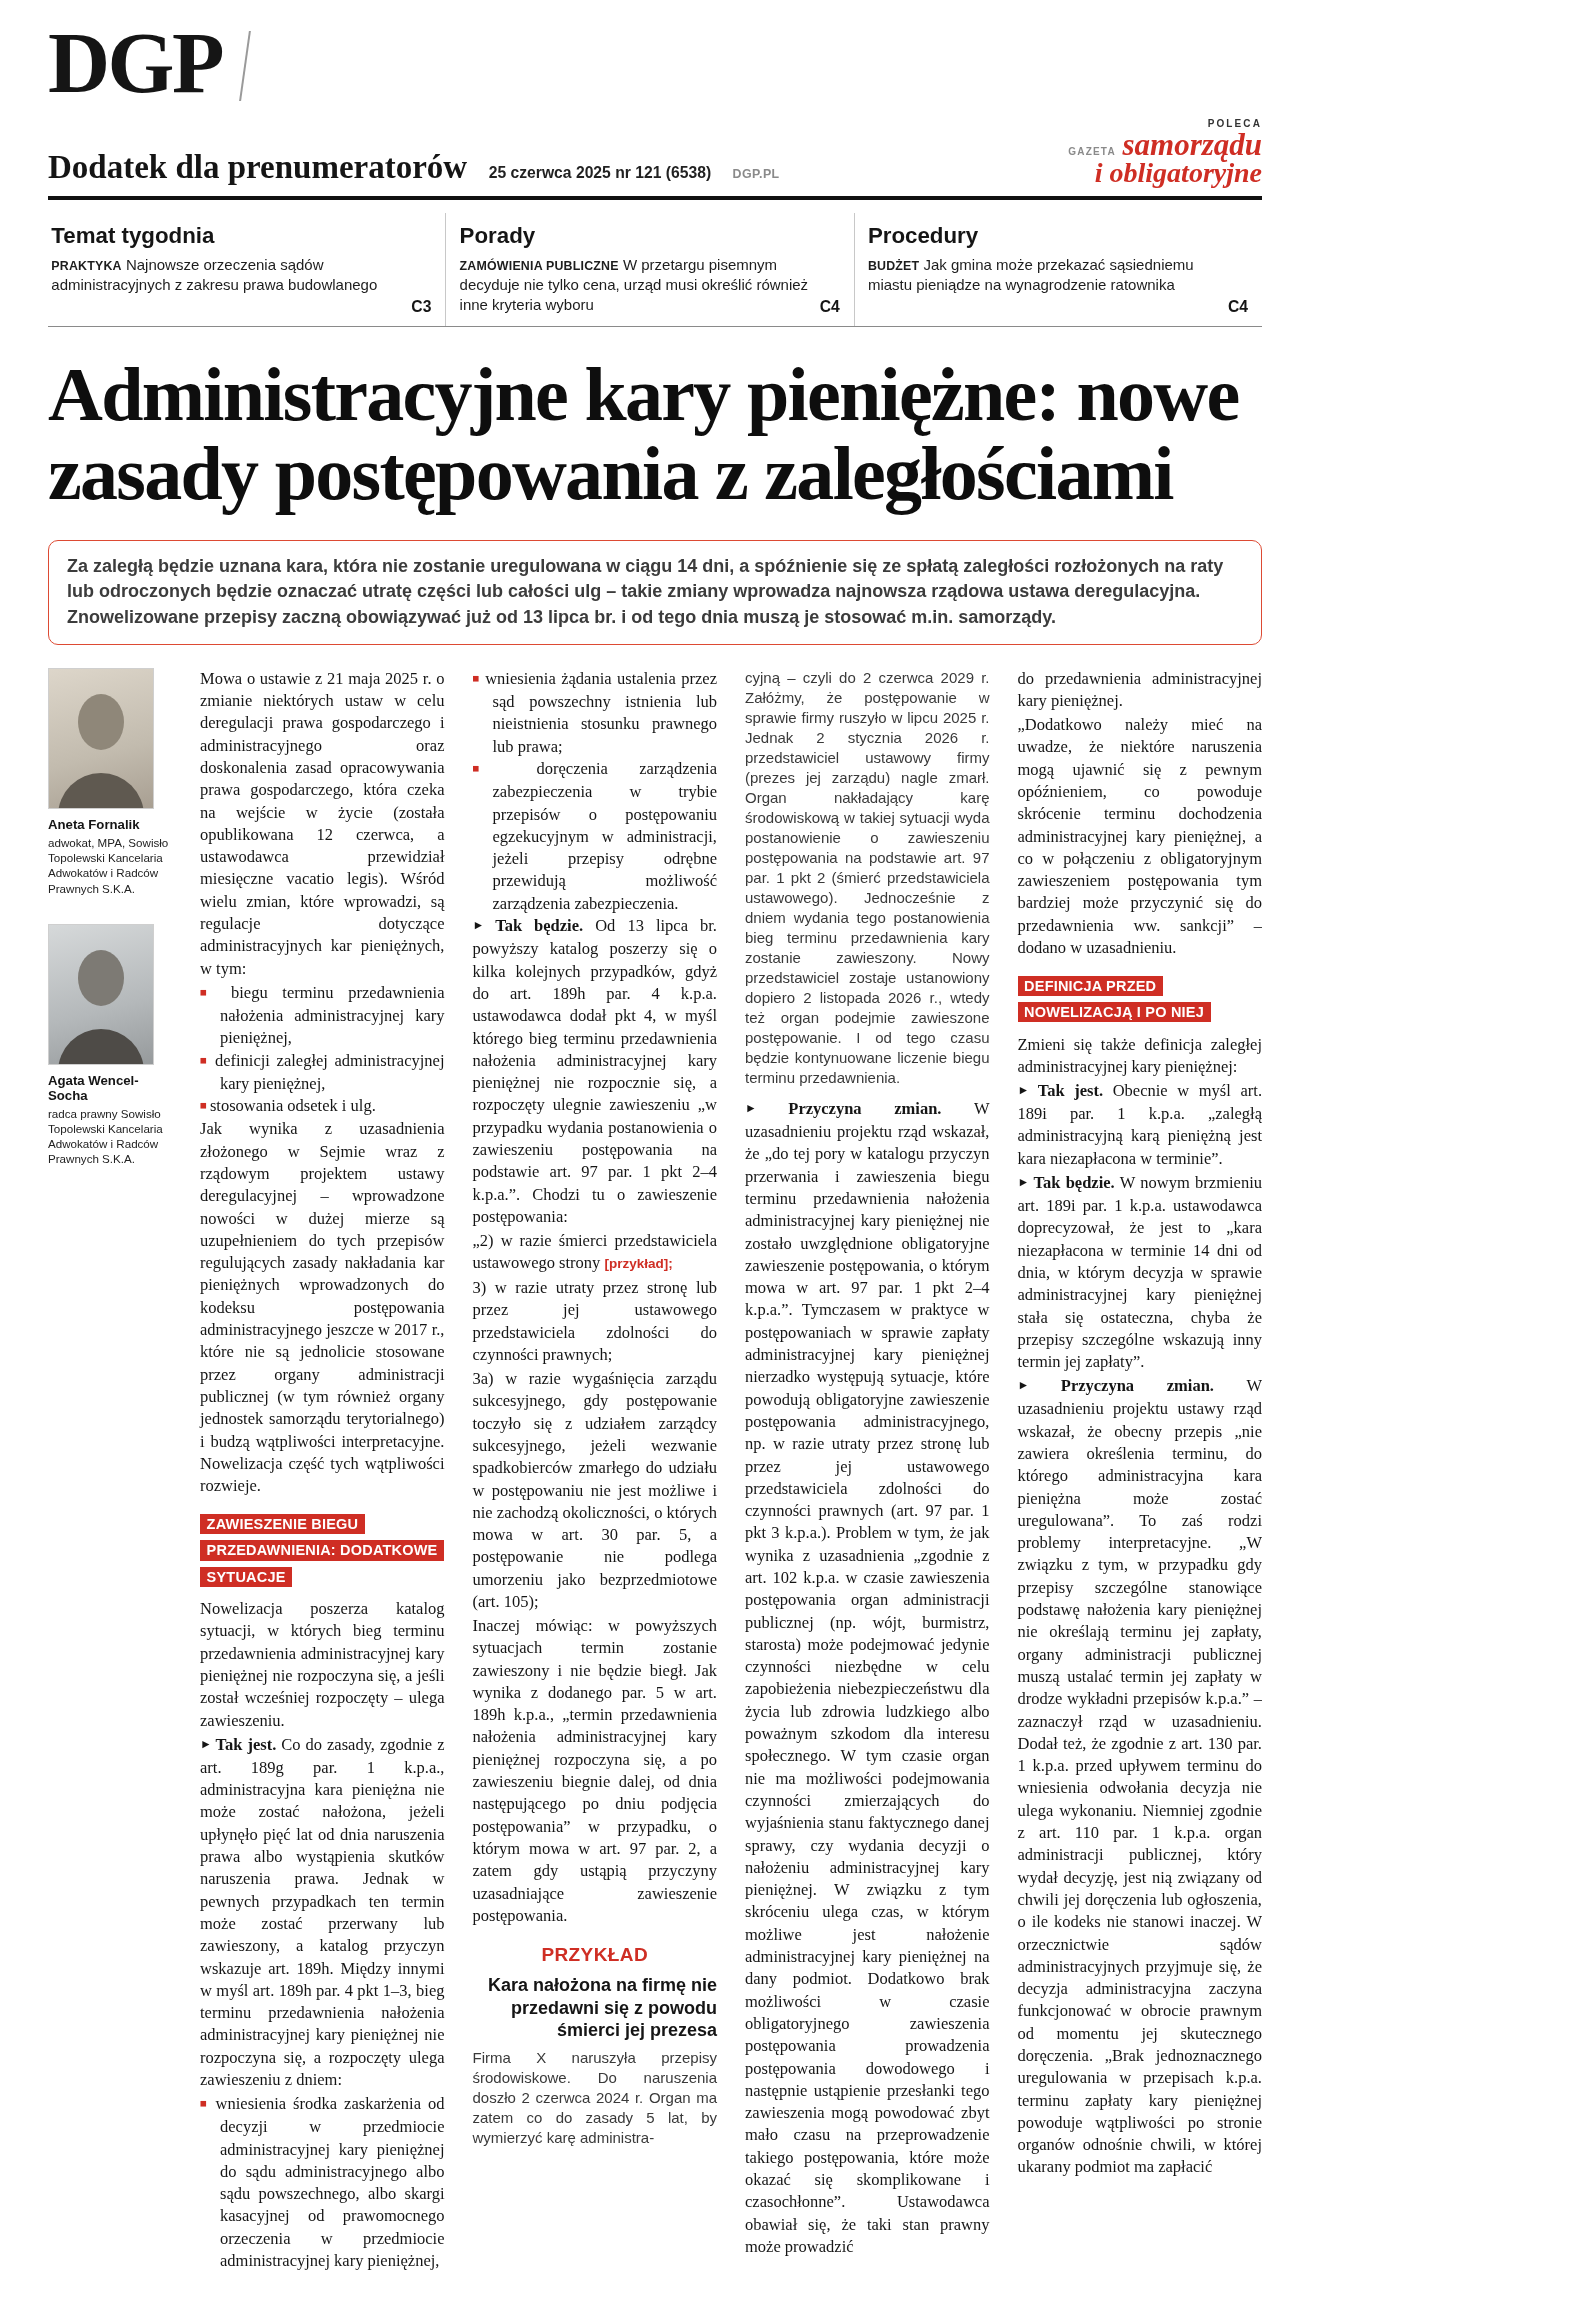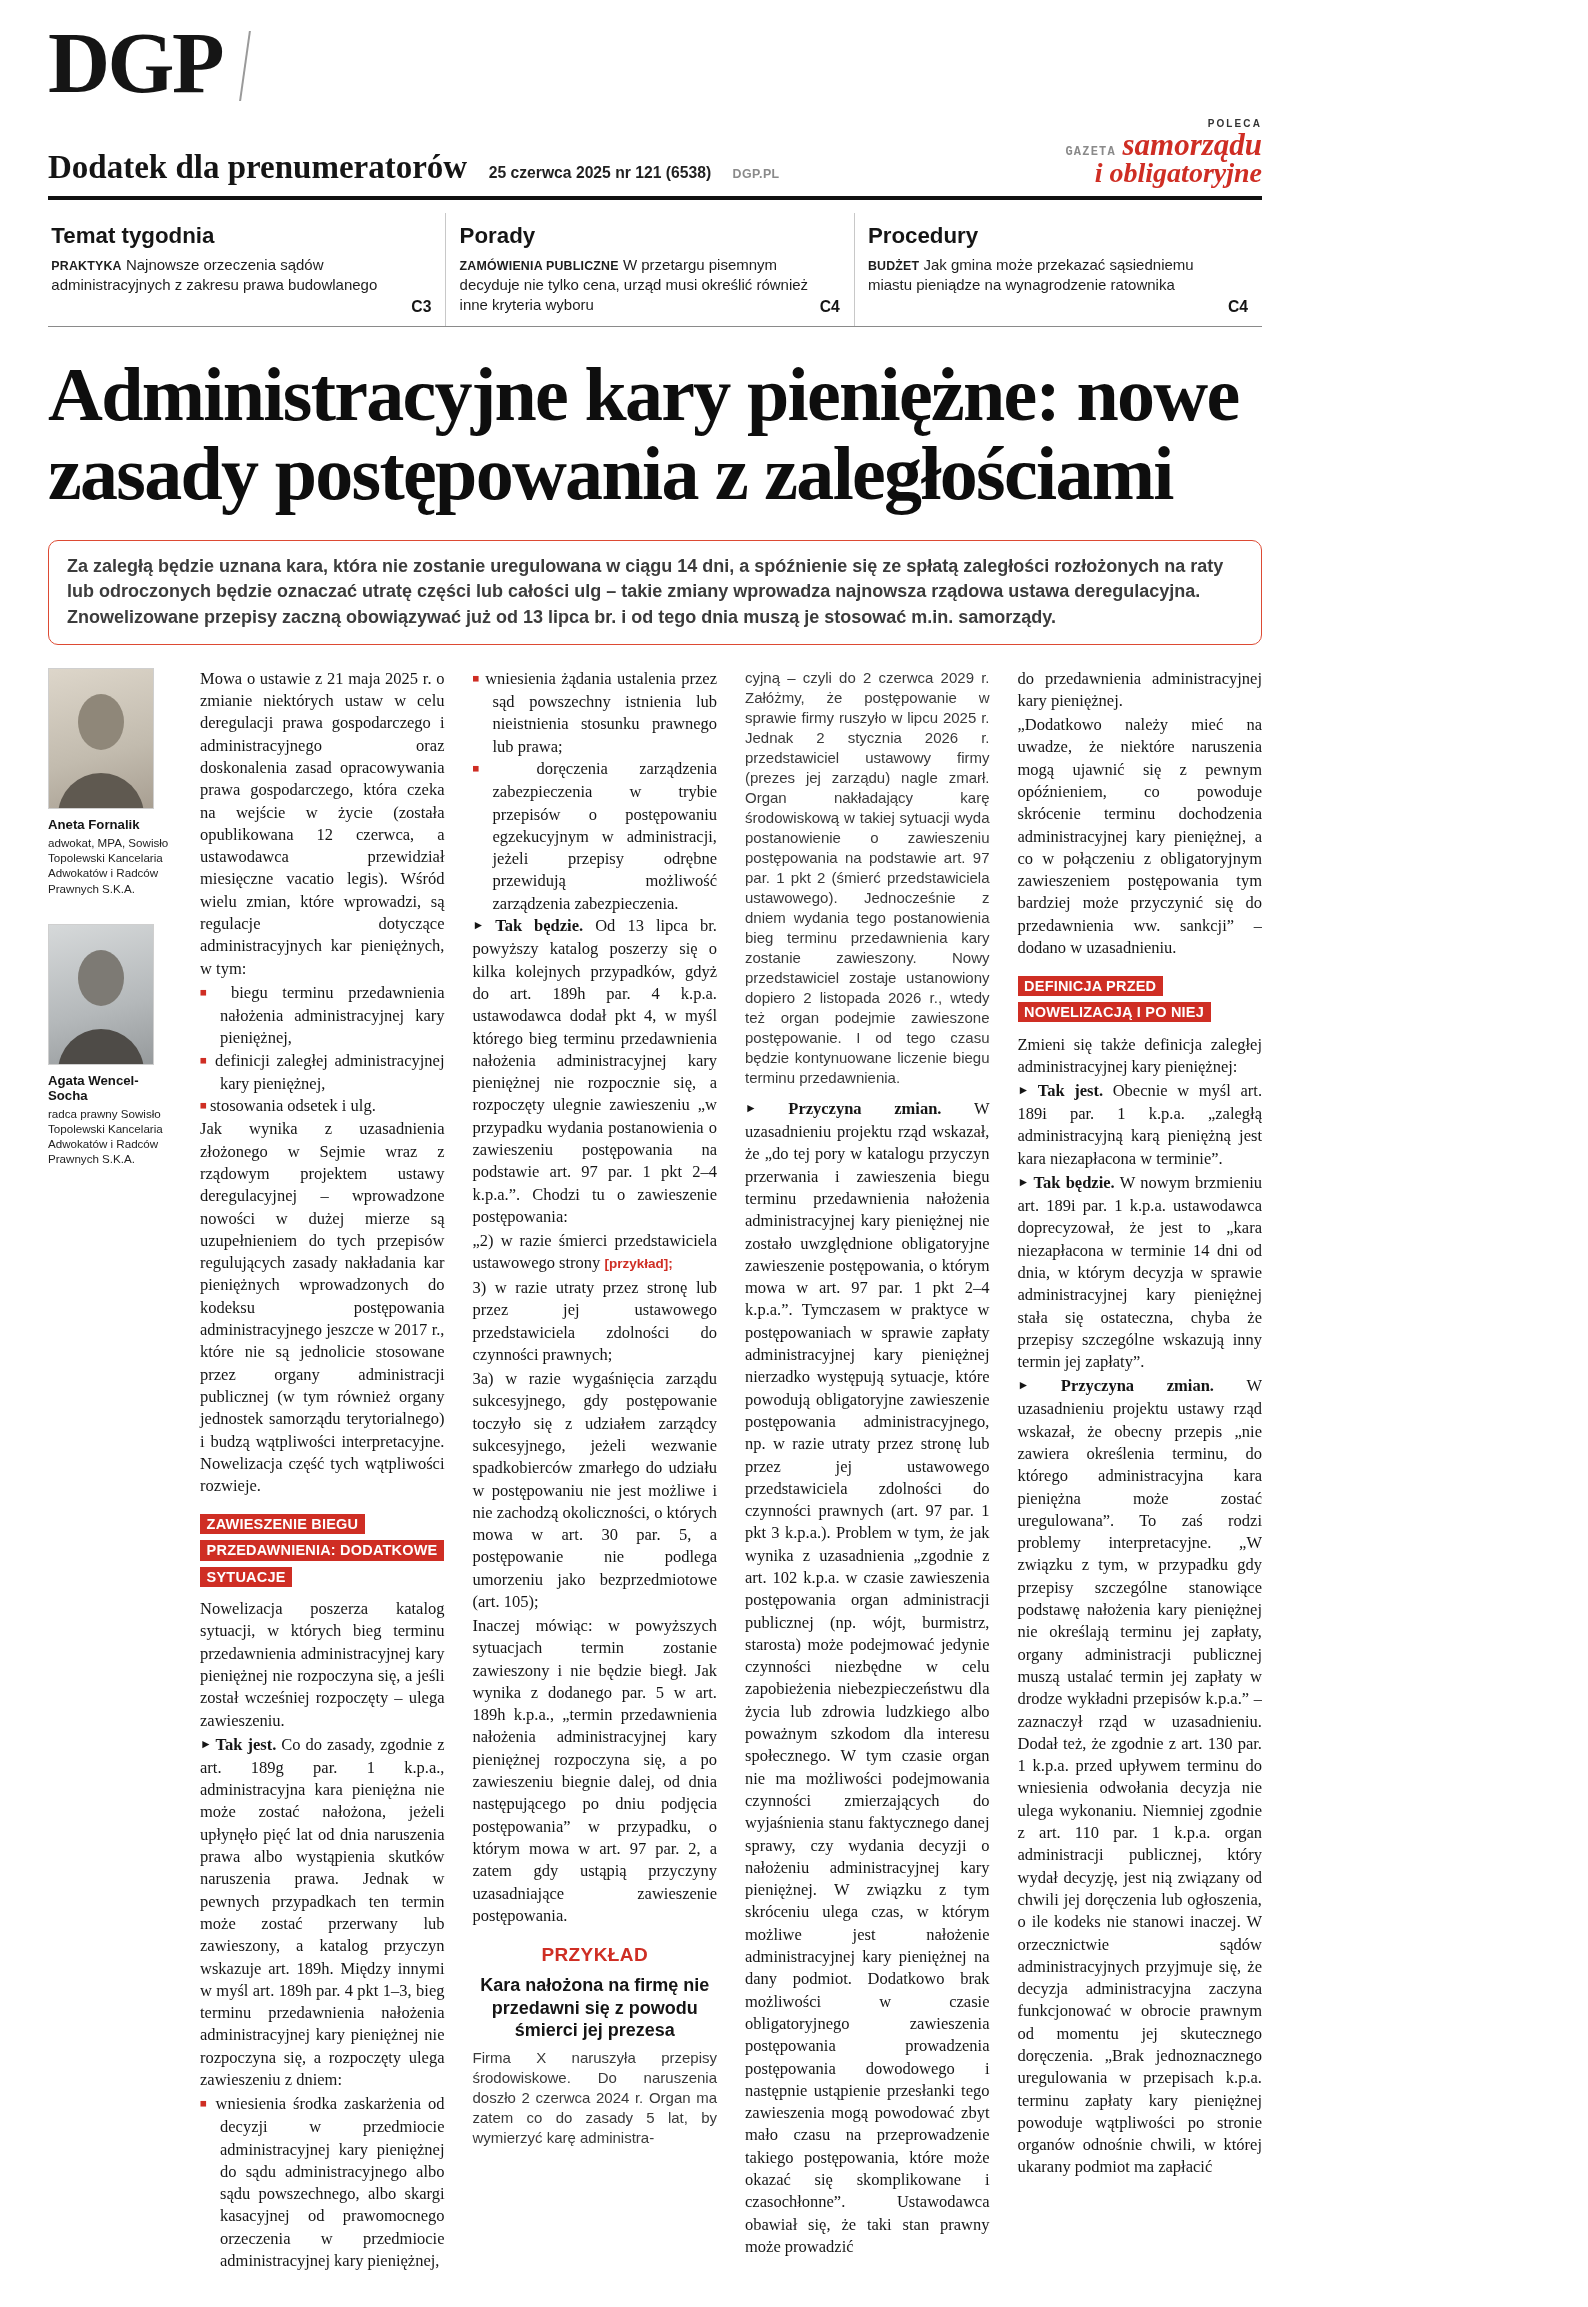--- a/index.html
+++ b/index.html
@@ -14,21 +14,21 @@
   .supp-title { font-size:79px; font-weight:700; letter-spacing:-1.7px; line-height:1; font-family:"Liberation Serif", serif; white-space:nowrap; }
   .mh-bottom { display:flex; justify-content:space-between; align-items:flex-end; margin-top:11.6px; }
   .mh-left { display:flex; align-items:baseline; gap:21.5px; }
   .edition { font-size:33px; font-weight:700; font-family:"Liberation Serif", serif; }
   .mh-date { font-size:15.7px; font-weight:700; font-family:"Liberation Sans", sans-serif; color:#222; }
   .mh-site { font-size:12.4px; font-weight:700; font-family:"Liberation Sans", sans-serif; color:#8a8a8a; letter-spacing:0.4px; }
   .mh-right { text-align:right; }
   .poleca { font-size:10px; font-weight:700; letter-spacing:2.1px; font-family:"Liberation Sans", sans-serif; color:#333; margin-bottom:1.7px; }
   .brand { color:#cf2e24; font-family:"Liberation Serif", serif; font-style:italic; font-weight:700; line-height:.95; }
   .brand-row { display:flex; align-items:baseline; justify-content:flex-end; gap:6.6px; }
-  .brand-g { font-size:12px; font-style:normal; font-family:Liberation Mono, monospace; color:#8a8a8a; letter-spacing:1.2px; font-weight:700; }
+  .brand-g { font-size:10px; font-style:normal; font-family:Liberation Sans, sans-serif; color:#8a8a8a; letter-spacing:1.2px; font-weight:700; }
   .brand-l1 { font-size:31px; }
   .brand-l2 { font-size:28px; display:block; }
   .rule-thick { height:3.3px; background:#111; margin-top:10px; }
 
   
   .teasers { display:flex; margin-top:13px; border-bottom:0.8px solid #8a8a8a; }
   .teaser { flex:1 1 0; padding:10px 33px 11.6px 13.2px; position:relative; }
   .teaser + .teaser { border-left:0.8px solid #c8c8c8; }
   .teaser:first-child { padding-left:3.3px; }
   .t-title { font-family:"Liberation Sans", sans-serif; font-weight:700; font-size:22.3px; margin-bottom:6.6px; }
@@ -47,21 +47,21 @@
   .bpara { margin:0 0 1.7px; }
   .apara { margin:0 0 1.7px; }
   .apara::before { content:"\25BA\00A0"; font-size:.72em; position:relative; top:-1.7px; }
   .plead { font-weight:700; }
   .bullet { margin:0; padding-left:20px; text-indent:-20px; }
   .bullet::before { content:"\25A0\00A0"; color:#cf2e24; font-size:.7em; position:relative; top:-1.7px; }
   .sect-h { margin:13.2px 0 8.3px; line-height:1.6; text-align:left; text-indent:0; }
   .strip { background:#cf2e24; color:#fff; font-family:"Liberation Sans", sans-serif; font-weight:700; font-size:14.5px; letter-spacing:0.2px; padding:1.7px 6.6px 2.5px; -webkit-box-decoration-break:clone; box-decoration-break:clone; }
   .red-ref { color:#cf2e24; font-weight:700; font-size:.82em; font-family:"Liberation Sans", sans-serif; }
   .ex-label { color:#cf2e24; font-family:"Liberation Sans", sans-serif; font-weight:700; font-size:19px; letter-spacing:0.4px; margin:16.5px 0 8.3px; text-align:center; }
-  .ex-title { font-family:"Liberation Sans", sans-serif; font-weight:700; font-size:18px; line-height:1.25; margin:0 0 6.6px; text-align:center; }
+  .ex-title { font-family:"Liberation Sans", sans-serif; font-weight:700; font-size:18px; line-height:1.25; margin:0 0 6.6px; text-align:right; }
   .ex-text { font-family:"Liberation Sans", sans-serif; font-size:15px; line-height:20px; color:#3a3a3a; margin:0 0 10px; }
 
   
   .authors { font-family:"Liberation Sans", sans-serif; }
   .author-card { margin-bottom:28px; }
   .a-photo { width:106px; height:141px; background:linear-gradient(165deg,#ddd6ca 0%,#c2bbae 60%,#a89f92 100%); position:relative; overflow:hidden; margin-bottom:8.3px; border:0.8px solid #cfcfcf; }
   .a-photo::before { content:""; position:absolute; top:25px; left:50%; transform:translateX(-50%); width:46px; height:56px; border-radius:50%; background:#8f8779; }
   .a-photo::after { content:""; position:absolute; bottom:-20px; left:50%; transform:translateX(-50%); width:86px; height:55px; border-radius:43px 43px 0 0; background:#5f5950; }
   .a-photo.p2 { background:linear-gradient(165deg,#d6d9da 0%,#b4b8ba 60%,#969a9c 100%); }
   .a-photo.p2::before { background:#7d7a74; }

